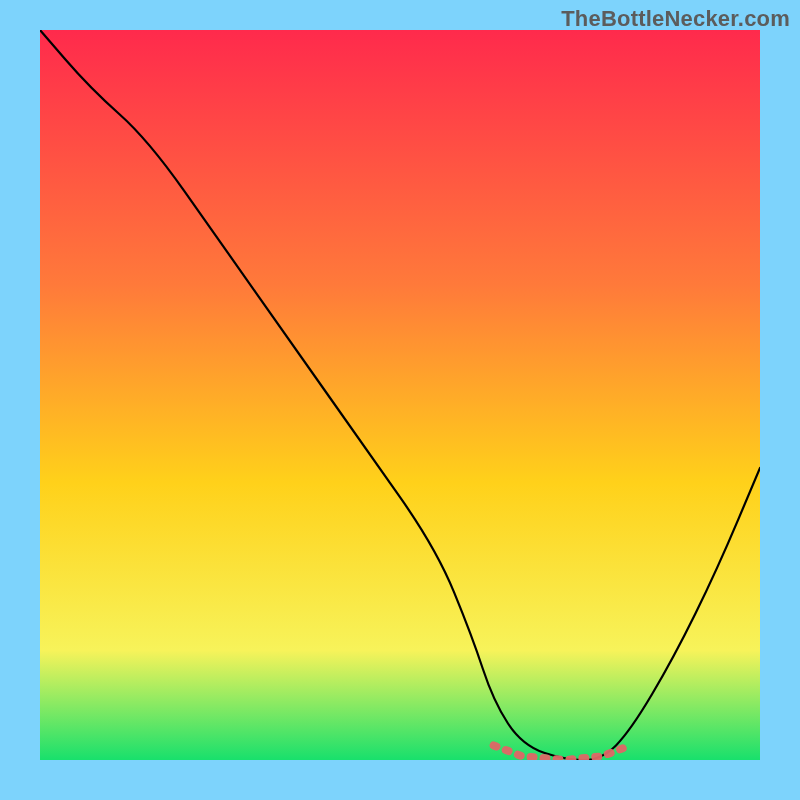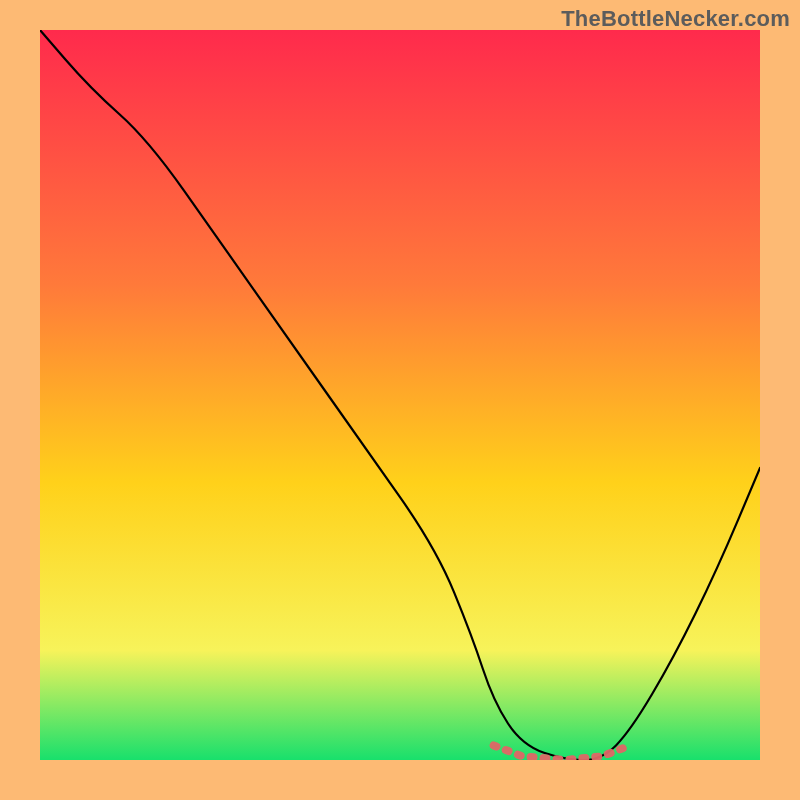--- a/index.html
+++ b/index.html
@@ -7,21 +7,21 @@
     padding: 0;
     width: 800px;
     height: 800px;
     background: #000;
     font-family: Arial, Helvetica, sans-serif;
   }
   .frame {
     position: relative;
     width: 800px;
     height: 800px;
-    background: #fdba74;
+    background: #7dd3fc;
   }
   .watermark {
     position: absolute;
     top: 6px;
     right: 10px;
     color: #5c5c5c;
     font-size: 22px;
     font-weight: 600;
     letter-spacing: 0.2px;
     font-family: Arial, Helvetica, sans-serif;

